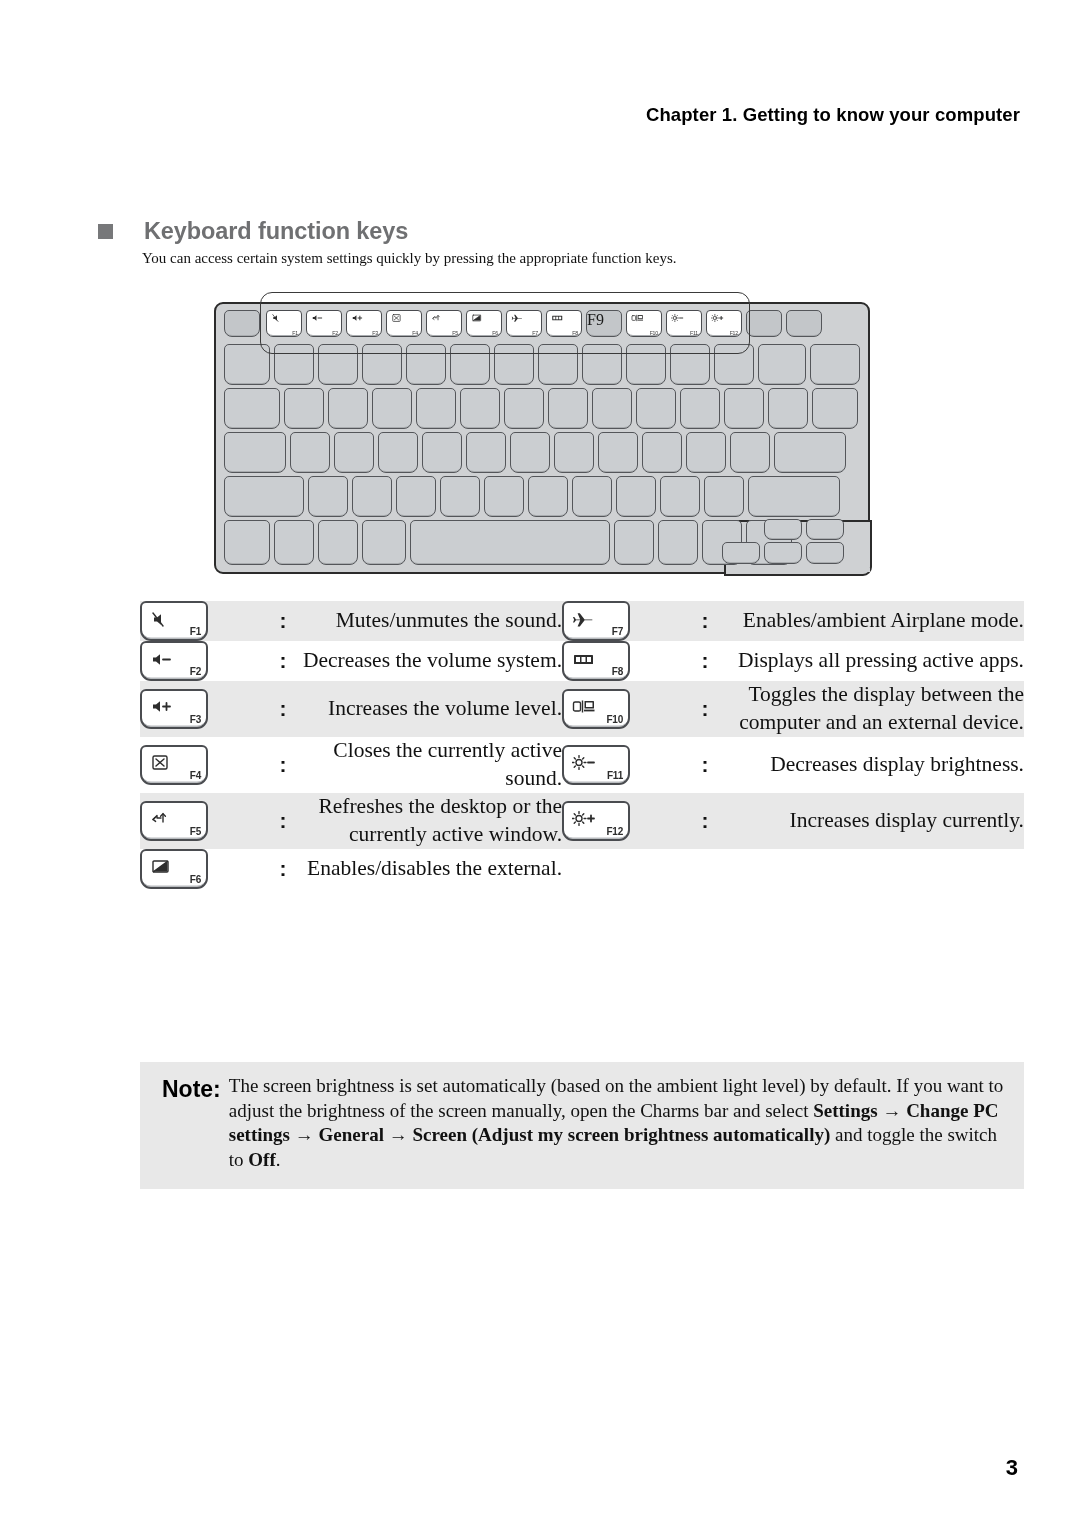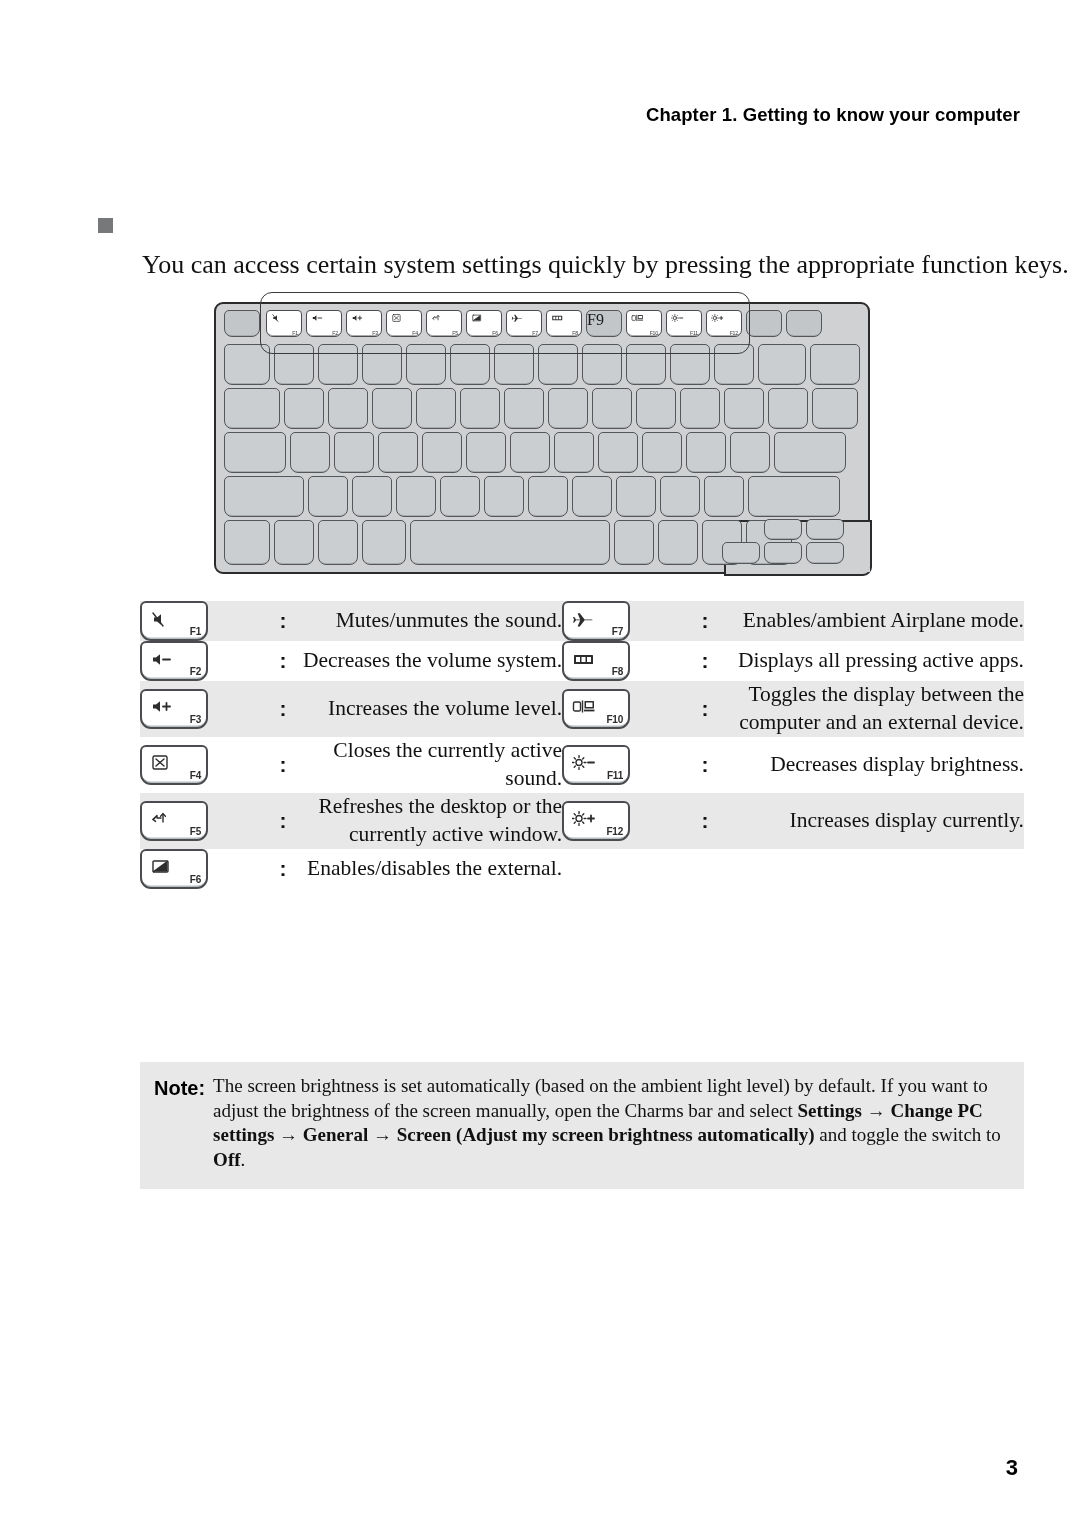--- a/index.html
+++ b/index.html
@@ -51,21 +51,21 @@
     font-size: 23.5px;
     color: #6f7072;
     letter-spacing: -0.1px;
     white-space: nowrap;
   }
 
   .intro-text {
     position: absolute;
     top: 250px;
     left: 142px;
-    font-size: 26px;
+    font-size: 15px;
     color: #111;
     white-space: nowrap;
   }
 
   
   .kb-wrap {
     position: absolute;
     top: 302px;
     left: 214px;
     width: 656px;
@@ -223,25 +223,26 @@
     box-sizing: border-box;
   }
   .note-inner {
     display: flex;
     align-items: flex-start;
     gap: 8px;
   }
   .note-label {
     font-family: "Liberation Sans", sans-serif;
     font-weight: bold;
-    font-size: 20px;
+    font-size: 23px;
     color: #000;
     flex: 0 0 auto;
     line-height: 1.30;
     padding-top: 1px;
+    margin-left: 8px;
   }
   .note-body {
     font-size: 19px;
     line-height: 1.30;
     color: #111;
     text-align: left;
   }
   .note-body b { font-weight: bold; }
 
   
@@ -255,20 +256,21 @@
     color: #000;
   }
 </style>
 </head>
 <body>
 
 <div class="page-header">Chapter 1. Getting to know your computer</div>
 
 <div class="section-heading">
   <span class="heading-bullet"></span>
+  <span class="heading-text">Keyboard function keys</span>
 </div>
 <div class="intro-text">You can access certain system settings quickly by pressing the appropriate function keys.</div>
 
 <div class="kb-wrap">
   <div class="kb-body"></div>
   <div class="kb-notch"></div>
   <div class="kb-notch-mask"></div>
   <div id="kb-keys">
       <div class="kb-key blank-dark" style="left:10px;top:8px;width:36px;height:27px;"></div>
       <div class="kb-key fn" style="left:52px;top:8px;width:36px;height:27px;">

